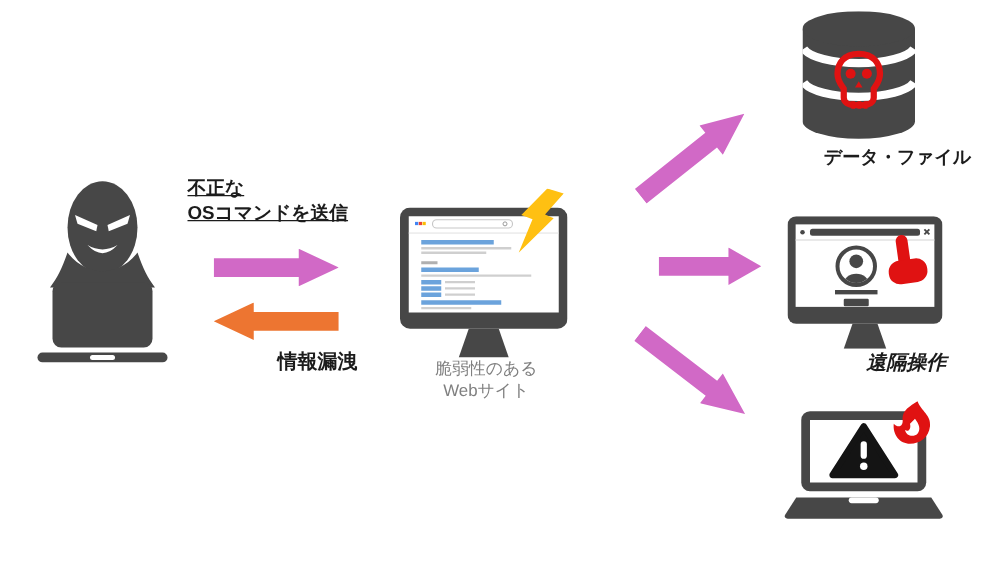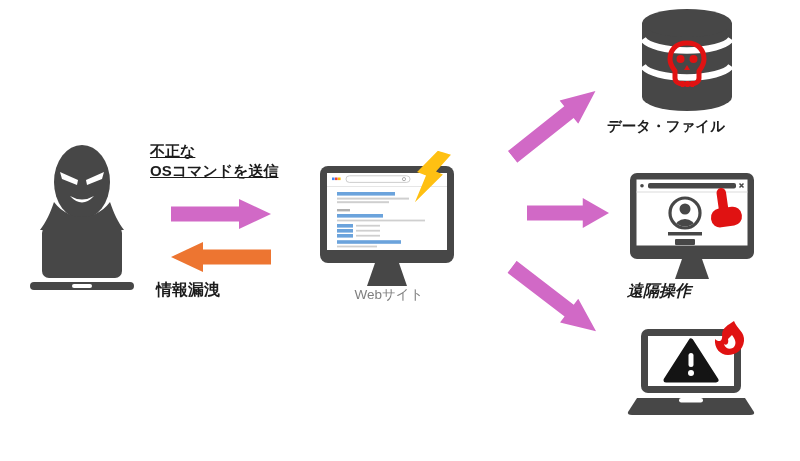--- a/index.html
+++ b/index.html
@@ -15,21 +15,21 @@
   .f-lgray{fill:var(--c-lgray);} .f-mgray{fill:var(--c-mgray);}
   .f-white{fill:#ffffff;}
   .s-red{stroke:var(--c-red);fill:none;}
   .s-dark{stroke:var(--c-dark);fill:none;}
   .label-bold{
     color:var(--c-text_black);font-weight:700;font-size:15px;line-height:1.32;
   }
   .label-gray{
     color:var(--c-text_gray);font-weight:400;font-size:13.5px;line-height:1.3;text-align:center;
   }
-  .center{text-align:left;}
+  .center{text-align:right;}
   .arrow svg{display:block;width:100%;height:100%;}
 </style>
 </head>
 <body>
 
 <div class="canvas">
 
   <div class="abs" style="left:24px;top:142px;width:116px;height:148px;">
     <svg viewBox="0 0 116 148" width="116" height="148">
       <ellipse class="f-dark" cx="58" cy="40" rx="28" ry="37"></ellipse>
@@ -91,20 +91,21 @@
     </svg>
   </div>
 
   <div class="abs" style="left:412px;top:150px;width:36px;height:54px;transform:rotate(8deg);">
     <svg viewBox="0 0 34 52" width="36" height="54">
       <polygon class="f-yellow" points="21,0 34,2 22,20 29,22 6,52 13,25 4,23"></polygon>
     </svg>
   </div>
 
   <div class="abs label-gray" style="left:322px;top:286px;width:134px;">
+    <div>脆弱性のある</div>
     <div>Webサイト</div>
   </div>
 
   <div class="abs arrow" style="left:501px;top:109px;width:106px;height:30px;transform:rotate(-38.5deg);">
     <svg viewBox="0 0 100 32" preserveAspectRatio="none">
       <polygon class="f-pink" points="0,8 68,8 68,0 100,16 68,32 68,24 0,24"></polygon>
     </svg>
   </div>
 
   <div class="abs arrow" style="left:527px;top:198px;width:82px;height:30px;">

